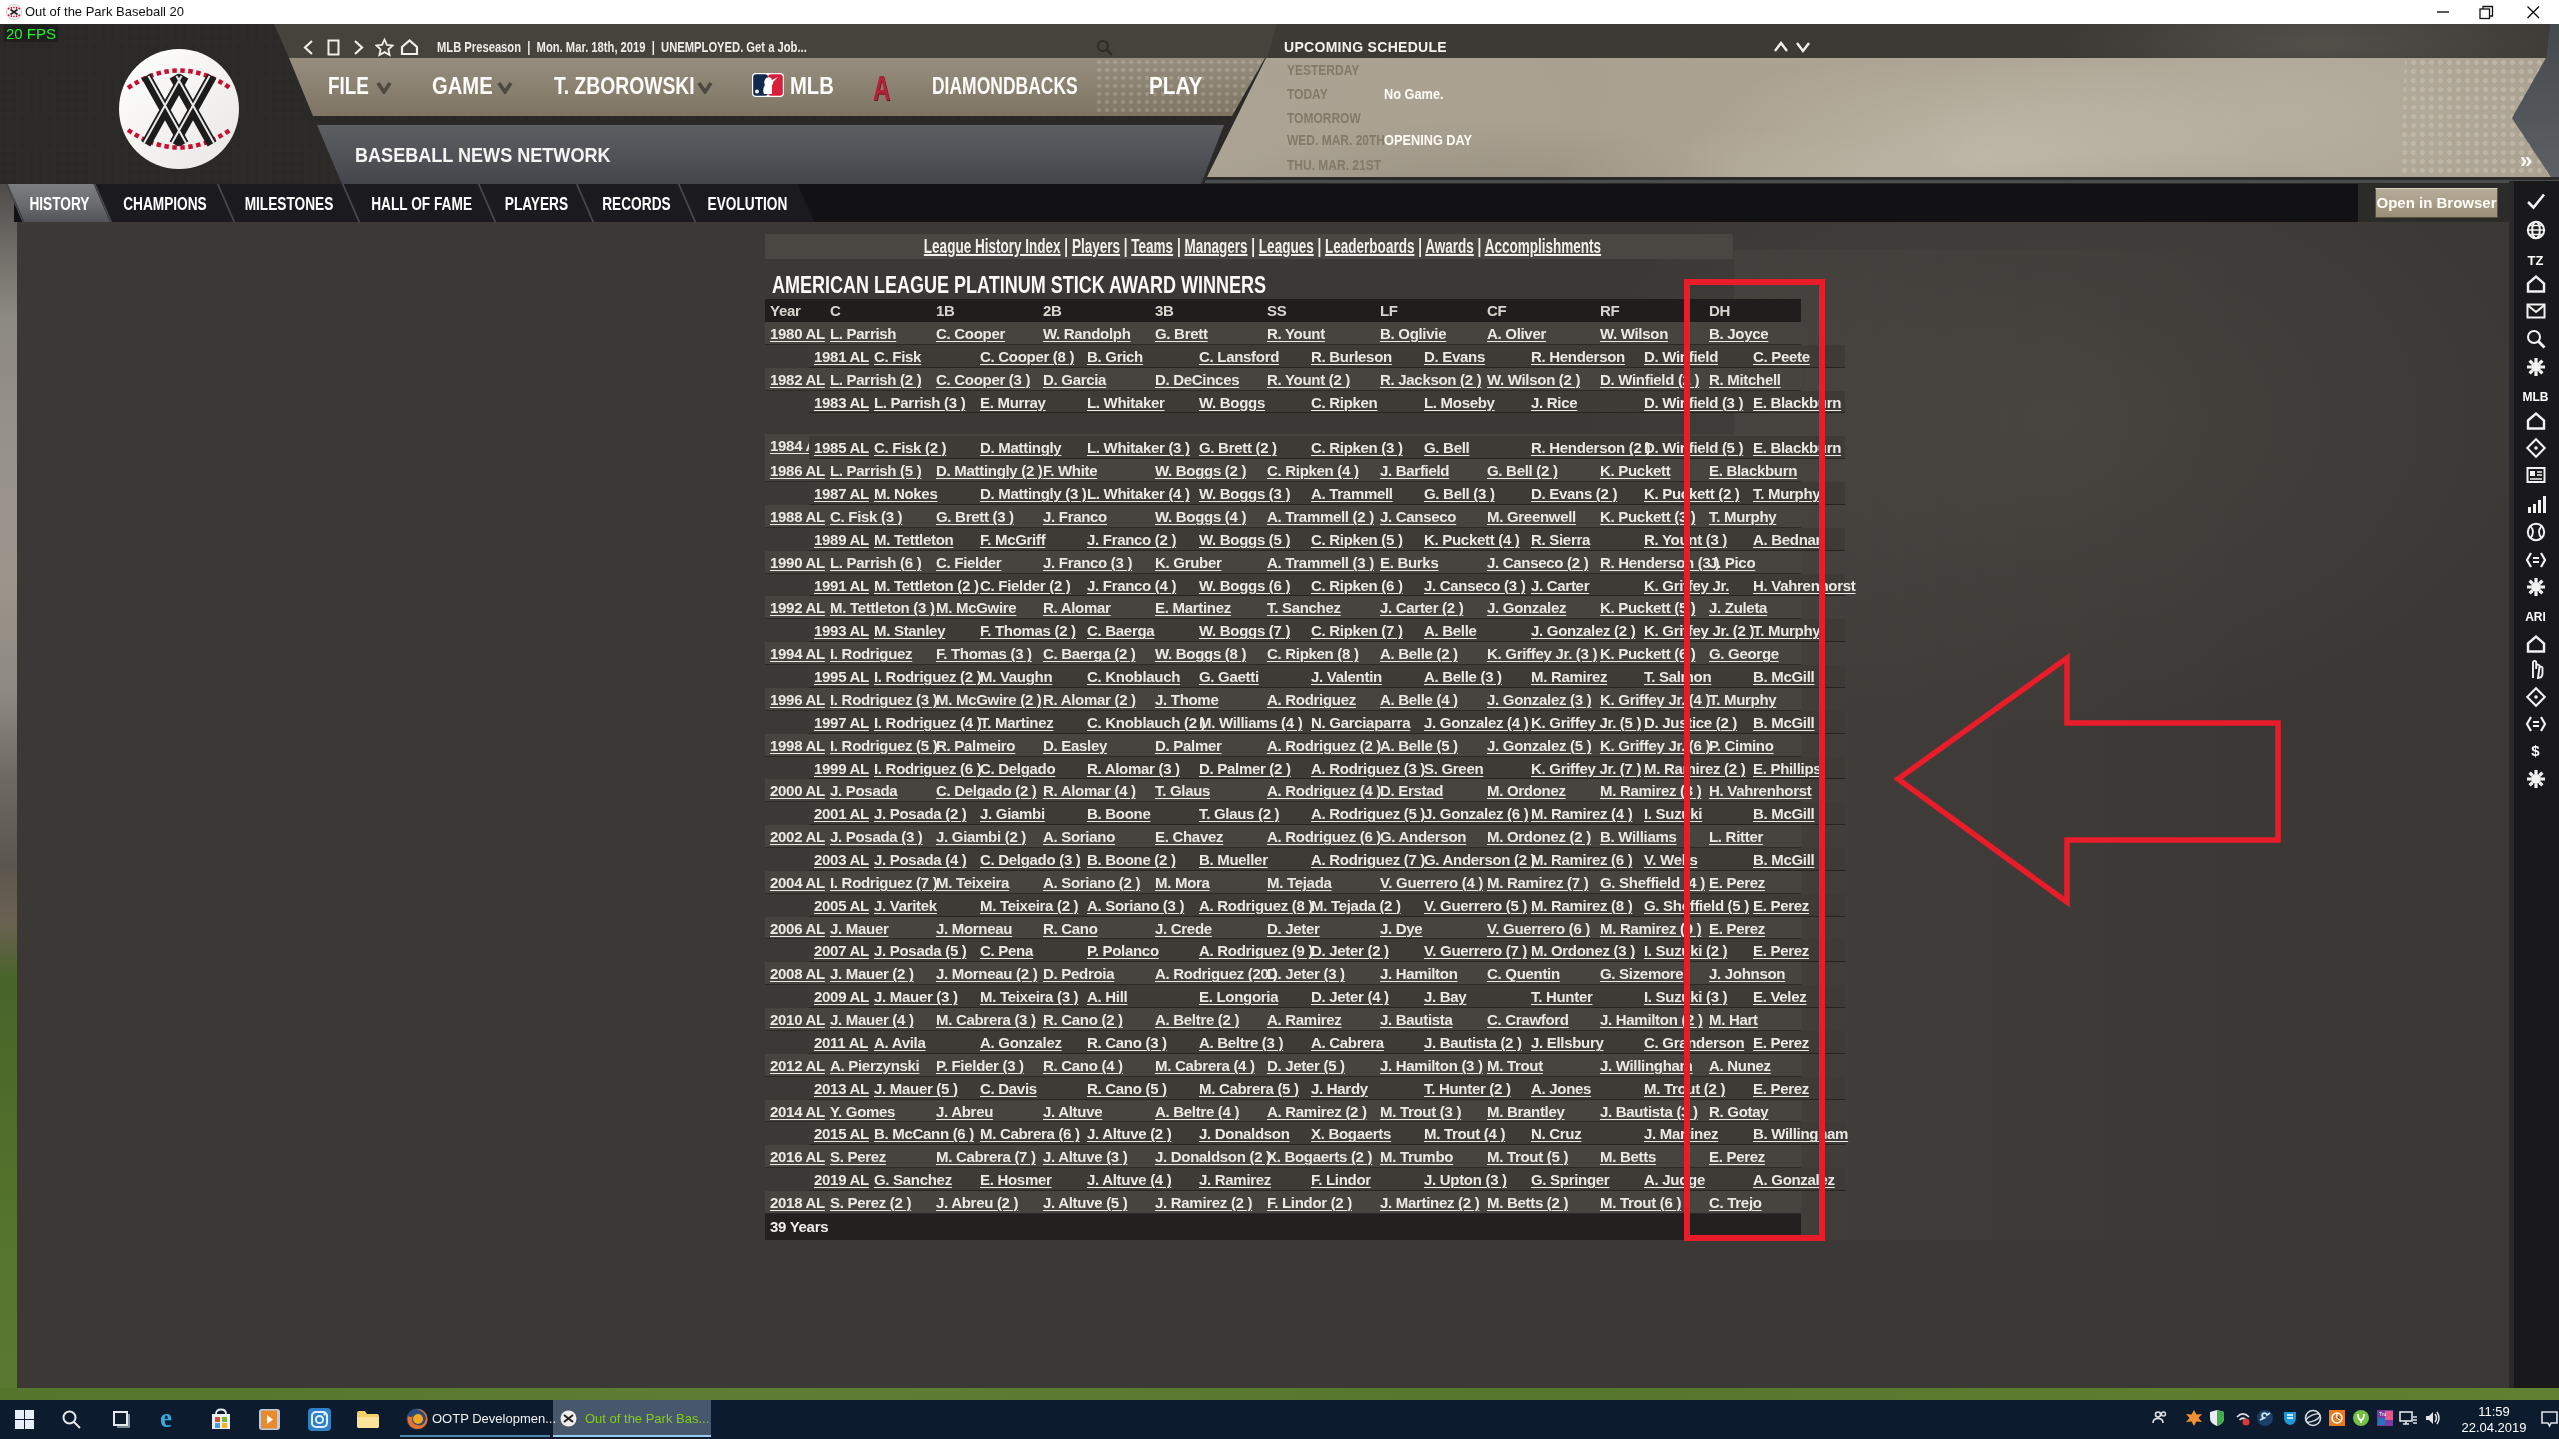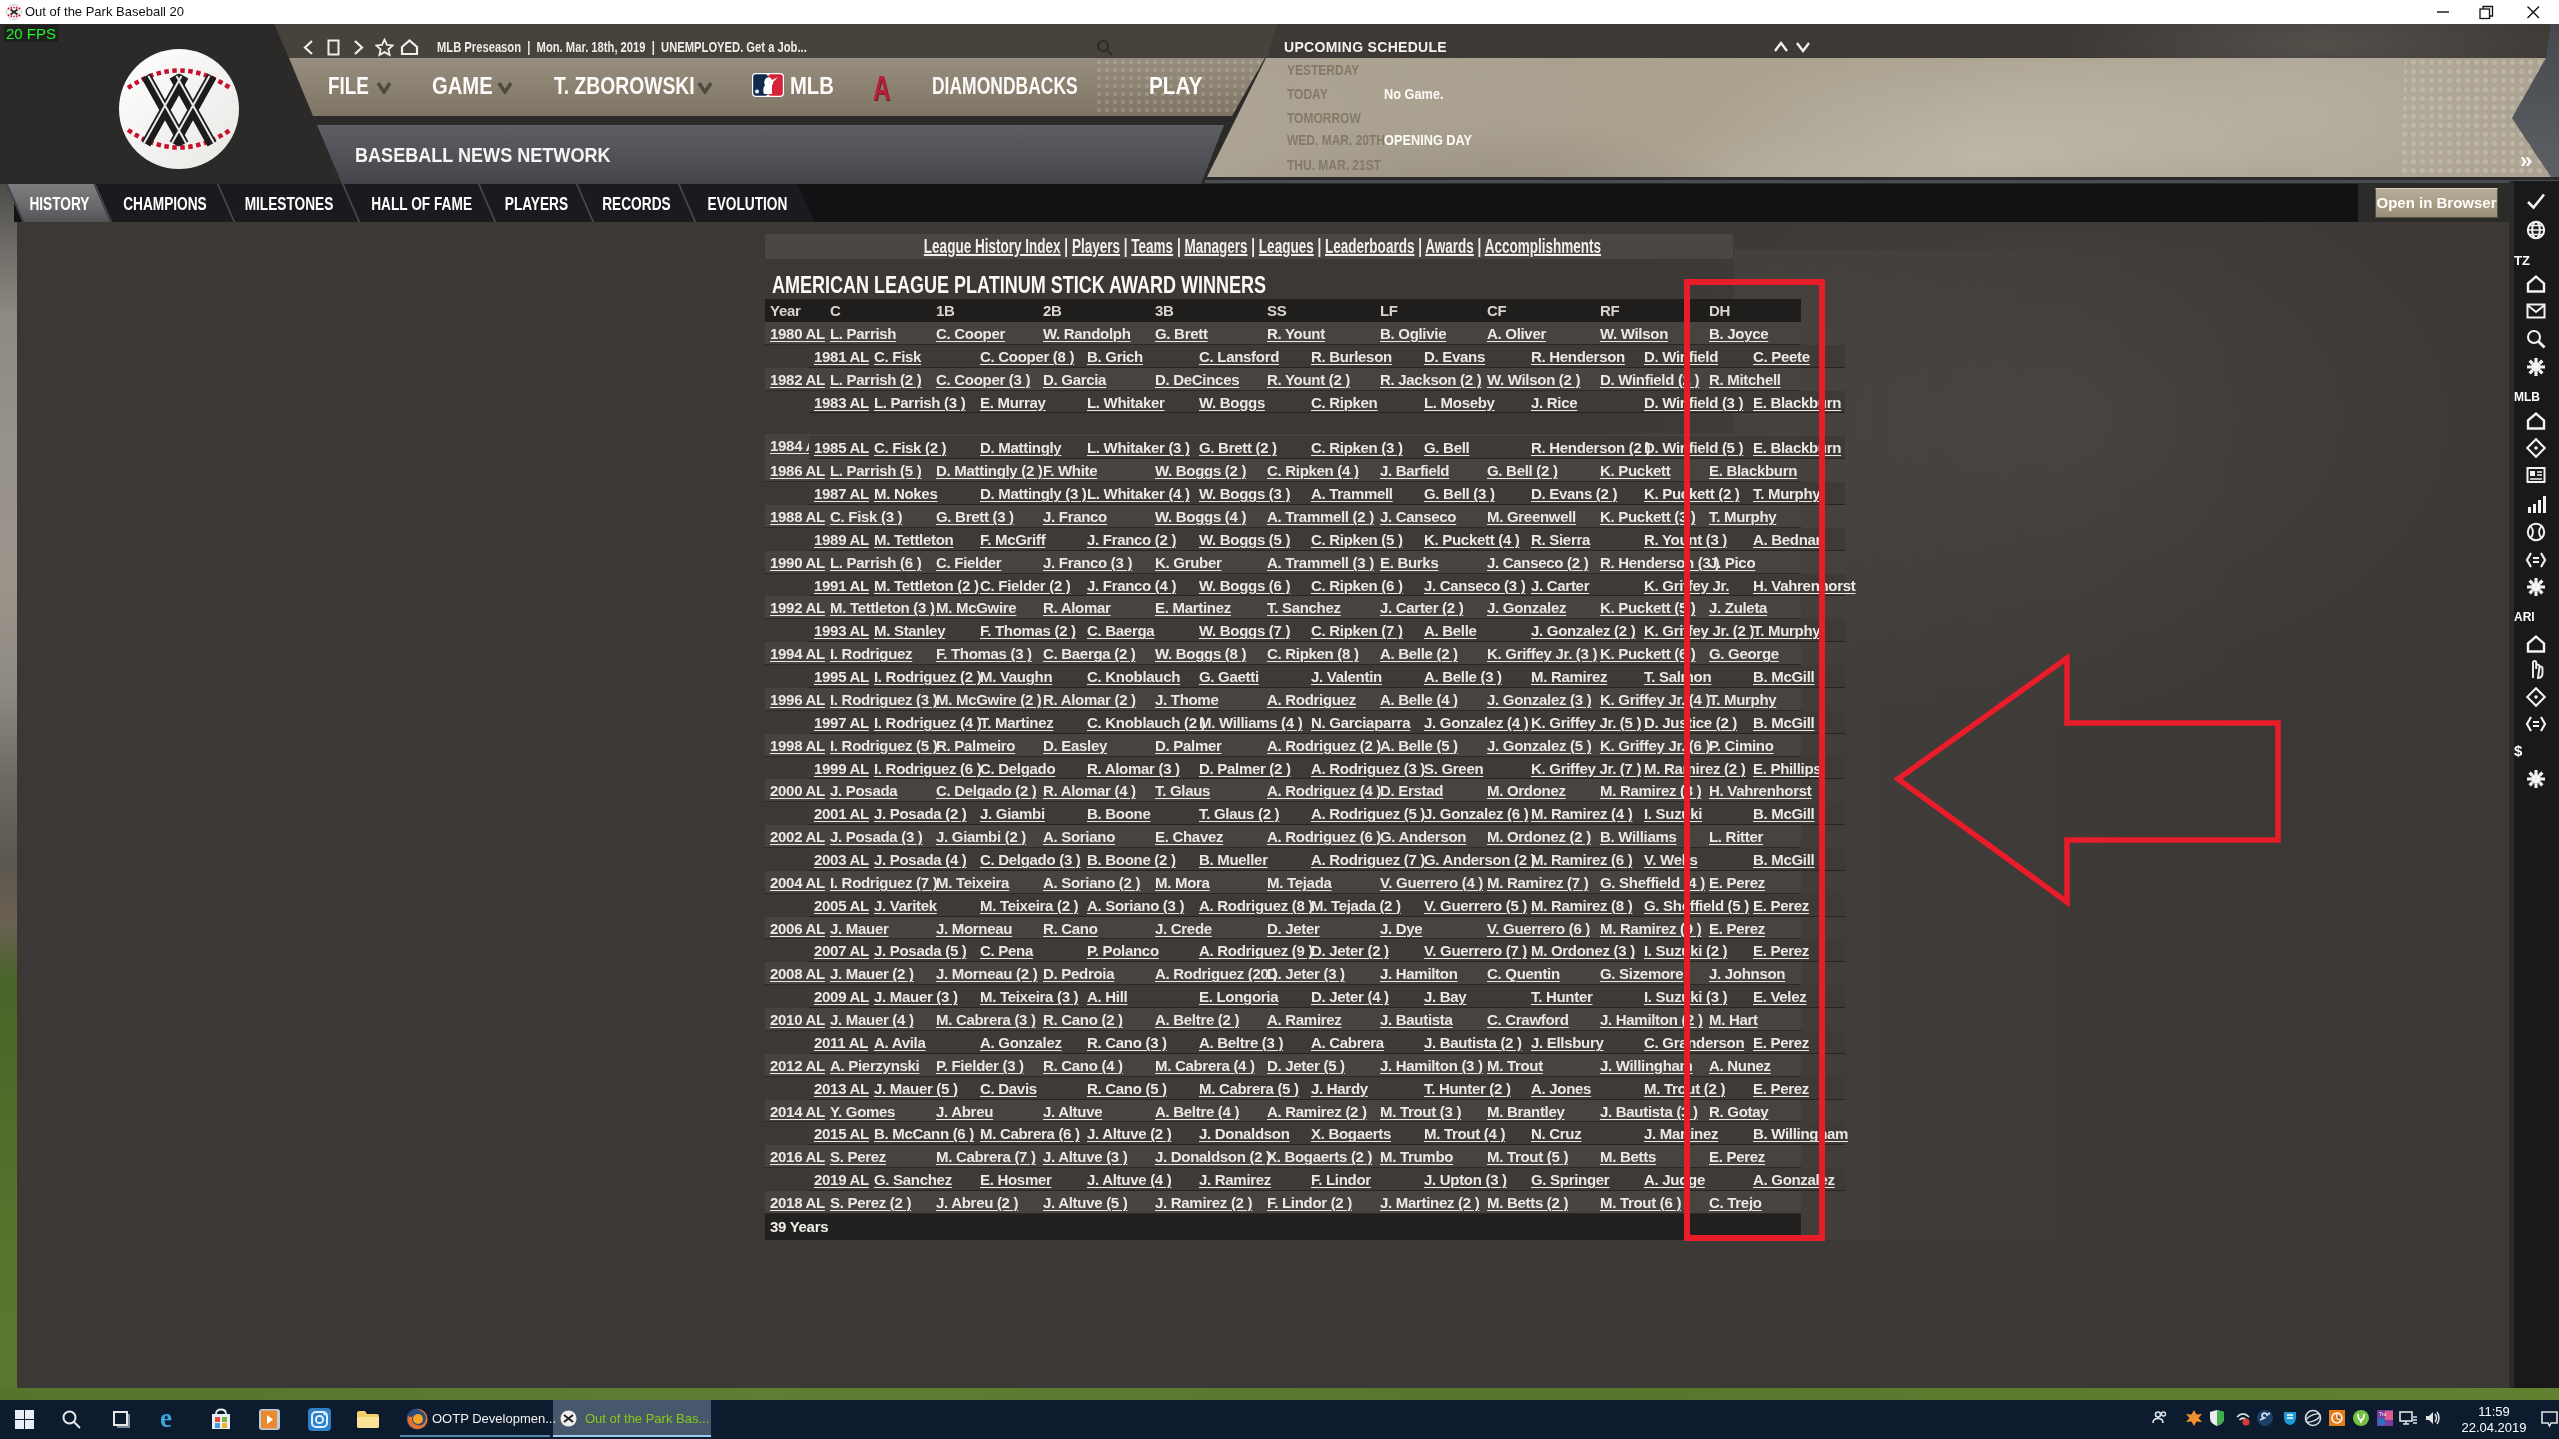--- a/index.html
+++ b/index.html
@@ -65,21 +65,21 @@
 .thead .tc { color:#d8d5cf; }
 .trow { position:absolute; left:765px; width:1036px; box-shadow:inset 0 -1px 0 rgba(20,18,15,.55); }
 .ra { background:#474440; }
 .rb { background:#3e3b37;margin-left:44px; }
 .tfoot { position:absolute; left:765px; width:1036px; height:26px; background:#232120; }
 .tfoot .tc { color:#f0eeea; }
 .tc { position:absolute; top:3px; font-size:15px; font-weight:bold; color:#ebe9e4; white-space:nowrap; letter-spacing:-.3px; }
 .u { text-decoration:underline; text-underline-offset:2px; text-decoration-thickness:1px; }
 #redrect { position:absolute; left:1684px; top:279px; width:141px; height:962px; border:6px solid #e91c2a; }
 #sidebar { position:absolute; left:2509px; top:181px; width:50px; height:1207px; background:#19191b; border-left:5px solid #2a2a2c; }
-.sic { position:absolute; left:2514px; width:43px; text-align:left; color:#fff; font-weight:bold; }
+.sic { position:absolute; left:2514px; width:43px; text-align:center; color:#fff; font-weight:bold; }
 .sicsvg { position:absolute; left:2525px; }
 #grass { position:absolute; left:0; top:1388px; width:2559px; height:12px; background:linear-gradient(90deg,#55742c,#5f7d33 30%,#57762d 60%,#618030 100%); }
 #taskbar { position:absolute; left:0; top:1400px; width:2559px; height:39px; background:#0d1b2e; }
 #activetask { position:absolute; left:553px; top:1400px; width:158px; height:37px; background:#48586c; border-bottom:2px solid #9cc9ef; }
 #fftask { position:absolute; left:400px; top:1400px; width:150px; height:37px; border-bottom:2px solid #5585ad; }
 #ootptask-t { position:absolute; left:585px; top:1411px; font-size:13px; color:#84cc16; white-space:nowrap; }
 #fftask-t { position:absolute; left:432px; top:1411px; font-size:13px; color:#f2f2f2; white-space:nowrap; }
 #clock { position:absolute; left:2450px; top:1404px; width:88px; text-align:center; font-size:13px; color:#fff; line-height:16px; }
 #fps { position:absolute; left:4px; top:25px; font-size:15px; color:#21f32f; background:rgba(0,0,0,.25); padding:0 2px; }
 </style></head>

